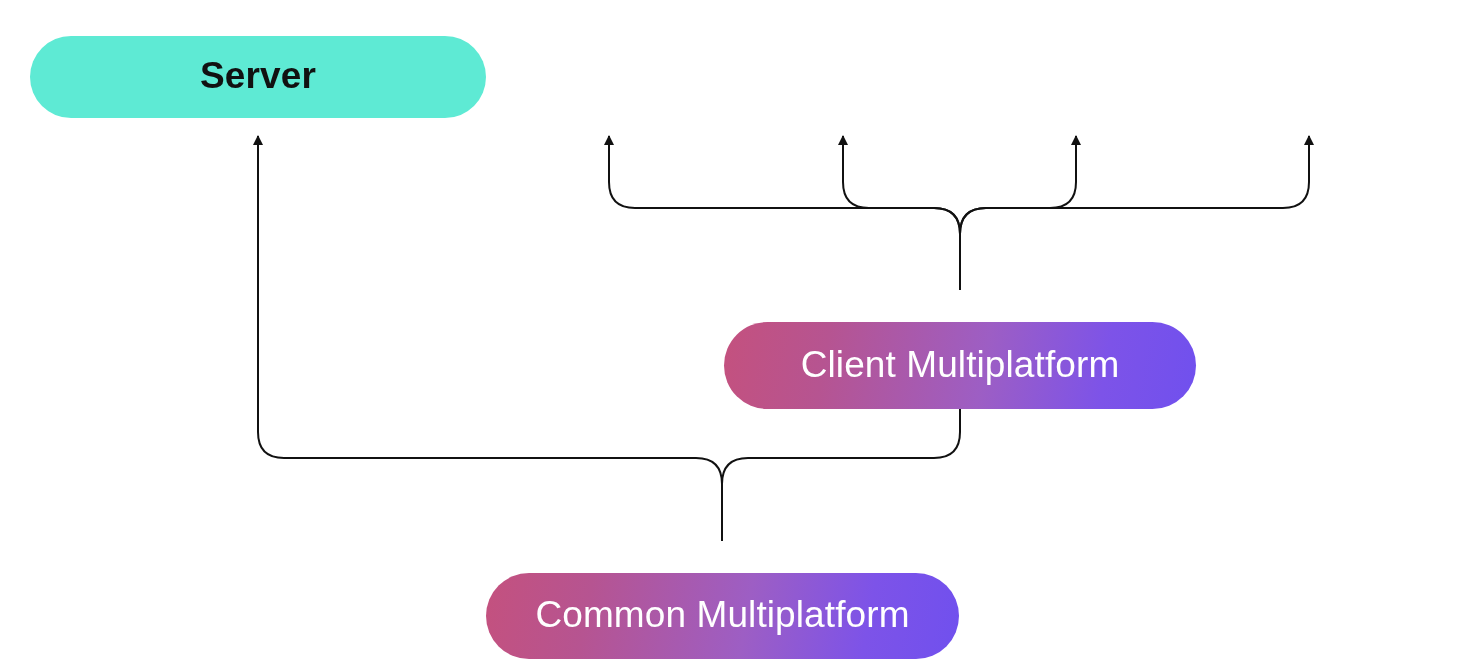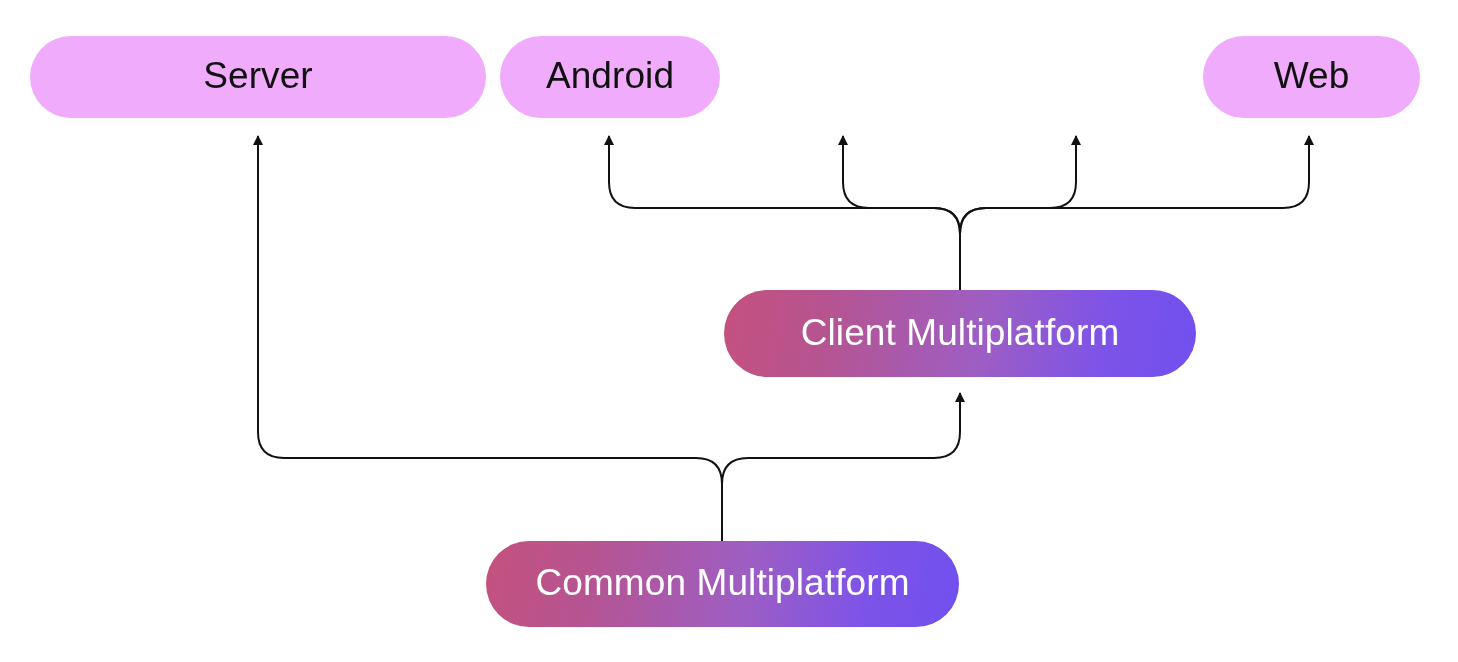--- a/index.html
+++ b/index.html
@@ -30,31 +30,32 @@
     position: absolute;
     display: flex;
     align-items: center;
     justify-content: center;
     box-sizing: border-box;
     border-radius: 999px;
     white-space: nowrap;
     user-select: none;
   }
   .node-platform {
-    background: #f0abfc;
+    background: #5eead4;
     color: #111111;
     font-size: 37px;
-    font-weight: 400;
+    font-weight: 700;
     letter-spacing: 0.1px;
   }
   .node-module {
     color: #ffffff;
     font-size: 37px;
     font-weight: 400;
     letter-spacing: 0.1px;
+    margin-top: 32px;
   }
   .node-label {
     line-height: 1;
     padding-bottom: 3px;
   }
 </style>
 </head>
 <body>
 
 <div id="diagram-root">
@@ -79,29 +80,23 @@
       <path d="M 960 290 L 960 234 Q 960 208 986 208 L 1050 208 Q 1076 208 1076 182 L 1076 136"></path>
 
       <path d="M 960 290 L 960 234 Q 960 208 986 208 L 1283 208 Q 1309 208 1309 182 L 1309 136"></path>
     </g>
   </svg>
 
   <div class="node node-platform" style="left:30px; top:36px; width:456px; height:82px;">
     <span class="node-label">Server</span>
   </div>
 
-  <div class="node node-platform" style="left:500px; top:36px; width:220px; height:82px;">
-    <span class="node-label">Android</span>
-  </div>
 
 
 
-  <div class="node node-platform" style="left:1203px; top:36px; width:217px; height:82px;">
-    <span class="node-label">Web</span>
-  </div>
 
   <div class="node node-module" style="left:724px; top:290px; width:472px; height:87px;
               background:linear-gradient(100deg, #c4517e 0%, #b65491 22%, #9d5ec4 55%, #7d53e8 80%, #7050ee 100%);">
     <span class="node-label">Client Multiplatform</span>
   </div>
 
   <div class="node node-module" style="left:486px; top:541px; width:473px; height:86px;
               background:linear-gradient(100deg, #c4517e 0%, #b65491 22%, #9d5ec4 55%, #7d53e8 80%, #7050ee 100%);justify-content:center;">
     <span class="node-label">Common Multiplatform</span>
   </div>

